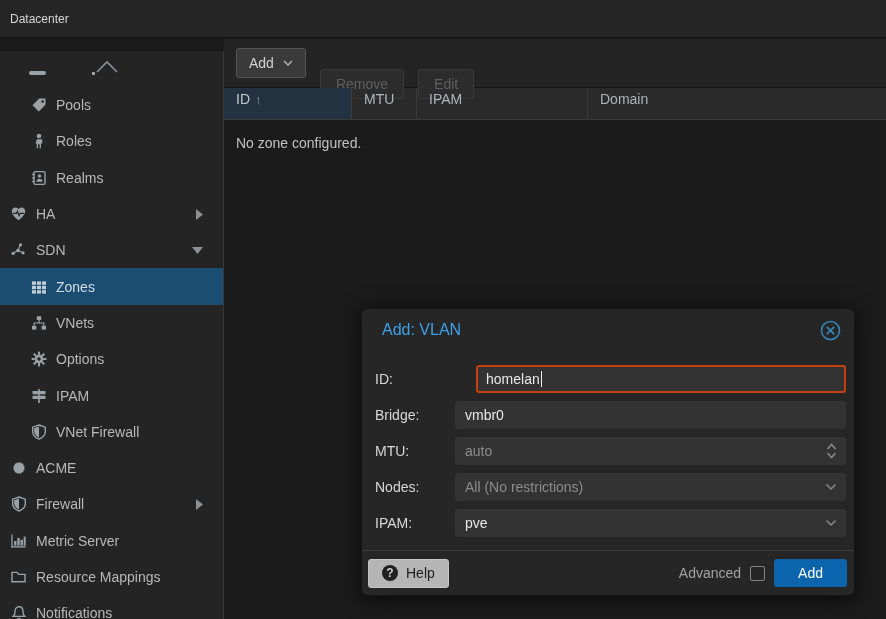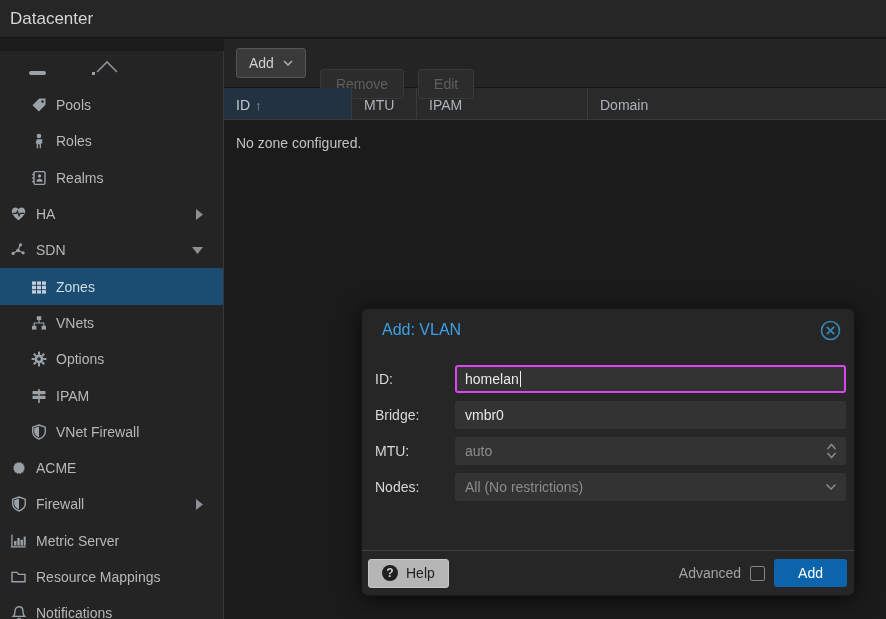--- a/index.html
+++ b/index.html
@@ -6,21 +6,21 @@
   html,body { width:886px; height:619px; }
   body {
     position:relative; overflow:hidden;
     background:#1b1b1b; color:#c8c8c8;
     font-family:"Liberation Sans", sans-serif; font-size:14px;
   }
   
   .topbar { position:absolute; left:0; top:0; width:886px; height:38px;
     background:#262626; border-bottom:1px solid #141414; }
   .topbar .title { position:absolute; left:10px; top:0; line-height:38px;
-    font-size:17px; color:#d6d6d6; }
+    font-size:12px; color:#d6d6d6; }
   
   .sidebar { position:absolute; left:0; top:51px; width:224px; bottom:0;
     background:#242424; border-right:1px solid #383838; }
   .partial-row { position:relative; height:36px; }
   .partial-dash { position:absolute; left:29px; top:20px; width:17px; height:4px;
     background:#9aa2a8; border-radius:2px; }
   .partial-dot { position:absolute; left:92px; top:21px; width:3px; height:3px; background:#9aa2a8; }
   .partial-caret { position:absolute; left:96px; top:9px; }
   .srow { height:36.3px; display:flex; align-items:center; color:#b8b8b8; cursor:default; }
   .srow .ic { width:17px; height:17px; display:flex; align-items:center; justify-content:center; flex:0 0 17px; }
@@ -33,38 +33,38 @@
   
   .main { position:absolute; left:224px; top:39px; right:0; bottom:0; background:#1b1b1b; }
   .toolbar { height:49px; background:#242424; border-bottom:1px solid #151515;
     display:flex; align-items:center; padding-left:12px; gap:14px; }
   .btn { height:30px; border-radius:3px; display:inline-flex; align-items:center;
     padding:0 12px; font-size:14px; }
   .btn-add { background:#3a3a3a; border:1px solid #555; color:#d2d2d2; gap:9px; }
   .btn-dis { background:#2c2c2c; border:1px solid #393939; color:#5f5f5f; padding:0 15px;margin-top:41px; }
   .thead { display:flex; height:32px; background:#2a2a2a; border-bottom:1px solid #3a3a3a;
     color:#aeb4ba; font-size:14px; }
-  .th { line-height:35px; padding-left:12px; border-right:1px solid #3b3b3b; white-space:nowrap; }
+  .th { line-height:23px; padding-left:12px; border-right:1px solid #3b3b3b; white-space:nowrap; }
   .th.sorted { background:#233240; color:#c3c9ce; }
   .th .arrow { color:#8fa0ac; margin-left:5px; font-size:13px; }
   .c-id{width:128px;} .c-type{width:120px;} .c-mtu{width:65px;} .c-ipam{width:171px;}
   .c-domain{flex:1; border-right:none;}
   .empty-text { padding:15px 12px; color:#c2c2c2; }
   
   .dialog { position:absolute; left:361px; top:308px; width:494px; height:288px;
     background:#262626; border:1px solid #161616; border-radius:7px;
     box-shadow:0 3px 22px rgba(0,0,0,.7); }
   .dlg-head { position:relative; height:44px; }
   .dlg-title { position:absolute; left:20px; top:12px; font-size:16px; color:#3ba0e8; }
   .dlg-close { position:absolute; right:13px; top:11px; width:21px; height:21px; cursor:pointer; }
   .drow { position:absolute; left:13px; right:8px; height:28px; display:flex; align-items:center; }
   .drow .flabel { flex:0 0 80px; color:#d8d8d8; }
   .control { flex:1; height:28px; background:#333333; border-radius:3px;
     display:flex; align-items:center; padding:0 10px; color:#e8e8e8; position:relative; }
-  .control.focused { border:2px solid #d946ef; padding:0 8px; }
+  .control.focused { border:2px solid #c2410c; padding:0 8px;margin-left:21px; }
   .control .ph { color:#8c8c8c; }
   .control .widget { position:absolute; right:9px; top:0; bottom:0; display:flex;
     flex-direction:column; justify-content:center; gap:2px; }
   .text-caret { display:inline-block; width:1px; height:16px; background:#f0f0f0; margin-left:1px; }
   .dlg-foot { position:absolute; left:0; right:0; bottom:0; height:45px;
     border-top:1px solid #3e3e3e; display:flex; align-items:center;
     padding:0 7px 0 6px; border-radius:0 0 7px 7px; background:#262626; }
   .btn-help { height:29px; background:#b5b5b5; border:1px solid #c6c6c6; border-radius:3px;
     color:#1d1d1d; display:inline-flex; align-items:center; gap:8px; padding:0 13px; font-size:14px; }
   .help-q { width:16px; height:16px; border-radius:50%; background:#1f1f1f; color:#cfcfcf;
@@ -367,20 +367,31 @@
     <div class="control">
       <span class="ph">All (No restrictions)</span>
       <span class="widget">
         <svg width="12" height="8" viewBox="0 0 12 8">
             <polyline points="1.5,1.5 6,6 10.5,1.5" fill="none" stroke="#8a8a8a" stroke-width="1.5"></polyline>
           </svg>
       </span>
     </div>
   </div>
 
+  <div class="drow" style="top:200px;">
+    <span class="flabel">IPAM:</span>
+    <div class="control">
+      <span>pve</span>
+      <span class="widget">
+        <svg width="12" height="8" viewBox="0 0 12 8">
+            <polyline points="1.5,1.5 6,6 10.5,1.5" fill="none" stroke="#8a8a8a" stroke-width="1.5"></polyline>
+          </svg>
+      </span>
+    </div>
+  </div>
 
   <div class="dlg-foot">
     <button class="btn-help">
       <span class="help-q">?</span>
       <span>Help</span>
     </button>
     <div class="foot-right">
       <span class="adv-label">Advanced</span>
       <span class="checkbox"></span>
       <button class="btn-primary">

